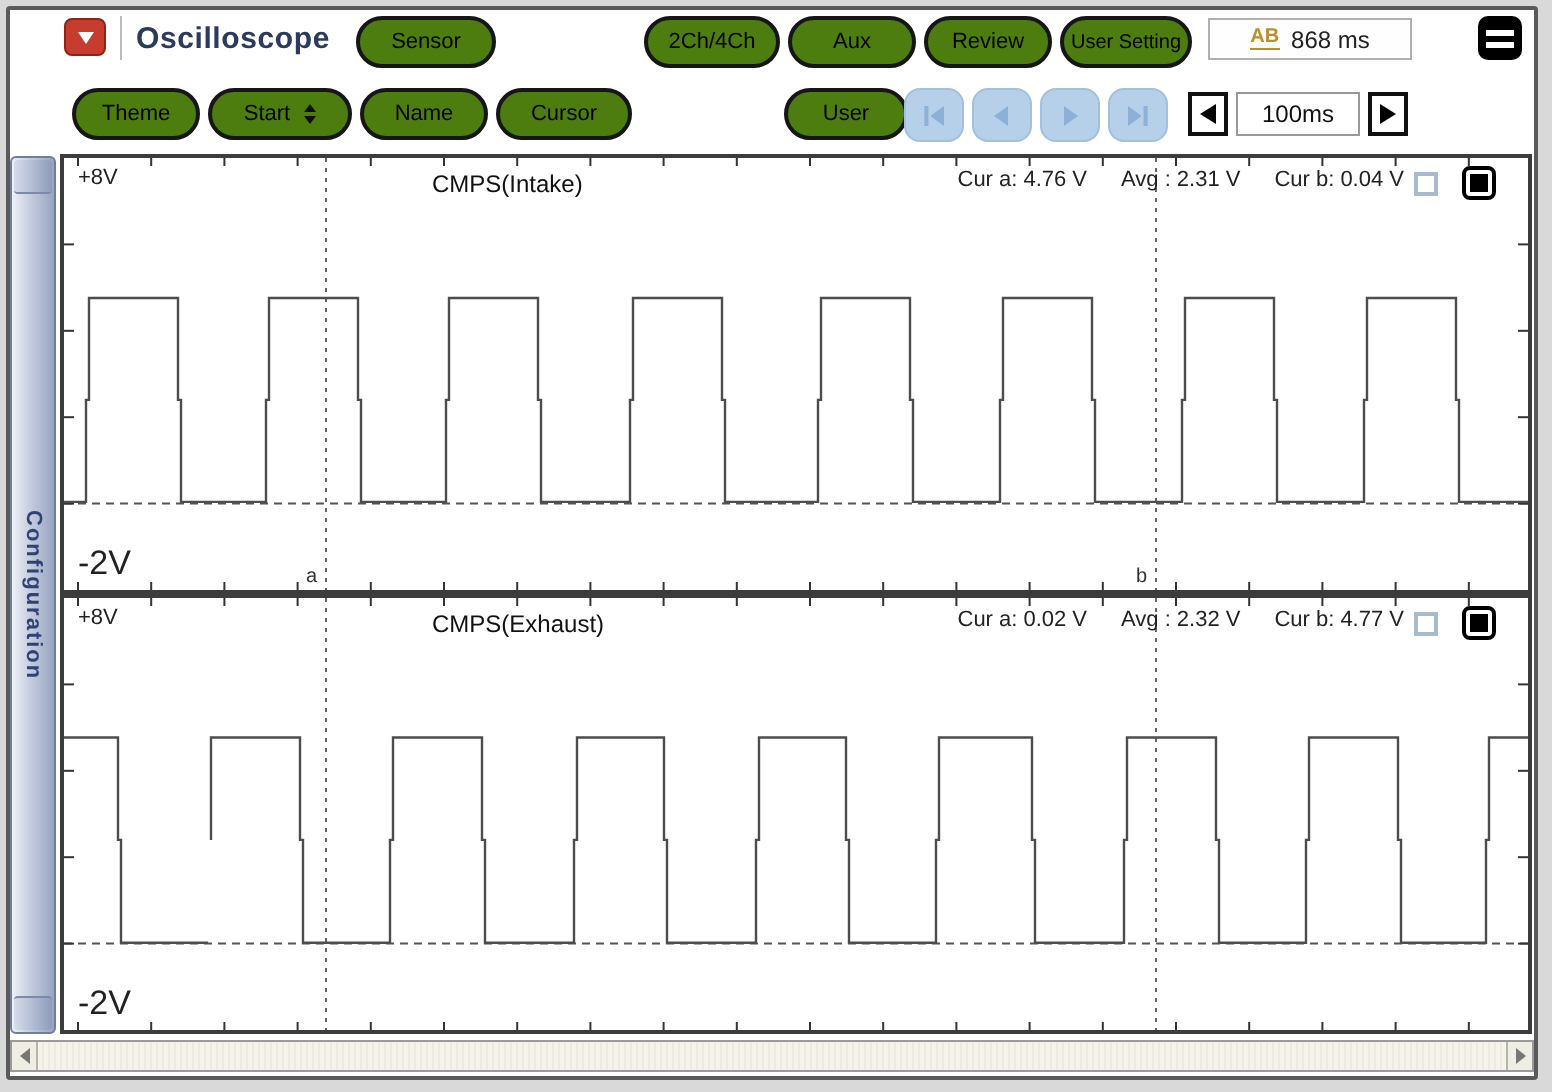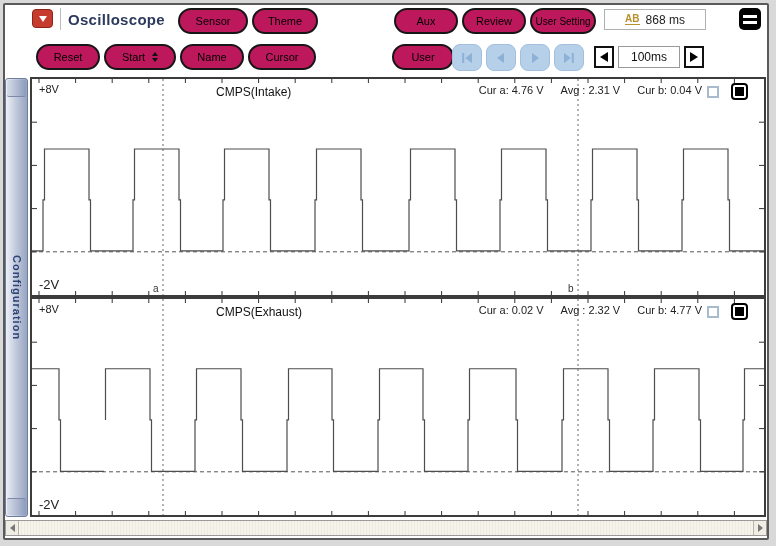--- a/index.html
+++ b/index.html
@@ -3,21 +3,21 @@
 <meta charset="utf-8">
 <style>
   * { box-sizing: border-box; margin:0; padding:0; }
   html,body { background:#d9d9d9; }
   body { font-family:"Liberation Sans", sans-serif; }
   .screen { position:relative; width:776px; height:546px; background:#d9d9d9; overflow:hidden; }
   .window { position:absolute; left:3px; top:3px; width:766px; height:537px;
             background:#fff; border:2px solid #5a5a5a; border-radius:2px; }
 
   
-  .tb { position:absolute; height:26px; background:#be185d; border:2px solid #161616;
+  .tb { position:absolute; height:26px; background:#4d7c0f; border:2px solid #161616;
         border-radius:13px; font:11px "Liberation Sans", sans-serif; color:#000;
         display:flex; align-items:center; justify-content:center; cursor:pointer; }
   .tb.small { font-size:10px; }
 
   .menu-red { position:absolute; left:32px; top:9px; width:21px; height:19px;
               background:#c63d2f; border:1px solid #8e2417; border-radius:4px;
               display:flex; align-items:center; justify-content:center; cursor:pointer; }
   .red-tri { width:0; height:0; border-left:4.5px solid transparent;
              border-right:4.5px solid transparent; border-top:6px solid #fff; }
   .vdiv { position:absolute; left:60px; top:8px; width:1px; height:22px; background:#bbb; }
@@ -65,21 +65,21 @@
   .sidebar::before { top:1px; border-bottom:1px solid #7d89a8; }
   .sidebar::after  { bottom:1px; border-top:1px solid #7d89a8; }
   .side-label { writing-mode:vertical-rl; font-size:11px; font-weight:bold; color:#2e4277;
                 letter-spacing:1px; }
 
   
   .plot { position:absolute; left:30px; top:77px; width:736px; height:440px; }
   .channel { position:relative; width:736px; height:220px; border:2px solid #3c3c3c; background:#fff; }
   .channel svg { position:absolute; left:0; top:0; }
   .vtop { position:absolute; left:7px; top:4px; font-size:11px; color:#222; }
-  .vbot { position:absolute; left:7px; bottom:3px; font-size:13px; color:#222;text-align:center; }
+  .vbot { position:absolute; left:7px; bottom:3px; font-size:17px; color:#222;text-align:center; }
   .ch-title { position:absolute; left:184px; top:6px; font-size:12px; color:#111; }
   .readout { position:absolute; top:5px; right:62px; display:flex; gap:14px; font-size:11px; color:#222; white-space:nowrap; }
   .ro span { margin-left:3px; }
   .cb { position:absolute; top:7px; right:45px; width:12px; height:12px; border:2px solid #a8bace;
         background:#fff; cursor:pointer; }
   .cbk { position:absolute; top:4px; right:16px; width:17px; height:17px; border:2px solid #000;
          border-radius:4px; background:#fff; cursor:pointer; }
   .cbk::after { content:""; position:absolute; inset:2px; background:#000; }
   .cur-ltr { position:absolute; bottom:1px; font-size:10px; color:#333; }
 
@@ -103,35 +103,35 @@
 <div class="screen">
   <div class="window"></div>
 
   <div class="menu-red">
     <span class="red-tri"></span>
   </div>
   <div class="vdiv"></div>
   <div class="app-title">Oscilloscope</div>
 
   <button class="tb" style="left:178px;top:8px;width:70px;">Sensor</button>
-  <button class="tb" style="left:252px;top:8px;width:66px;">Theme</button>
+  <button class="tb" style="left:322px;top:8px;width:68px;">2Ch/4Ch</button>
   <button class="tb" style="left:394px;top:8px;width:64px;">Aux</button>
   <button class="tb" style="left:462px;top:8px;width:64px;">Review</button>
   <button class="tb small" style="left:530px;top:8px;width:66px;">User Setting</button>
 
   <div class="ab-display">
     <span class="ab-icon">AB</span>
     <span>868 ms</span>
   </div>
   <div class="hamburger">
       <i></i>
       <i></i>
     </div>
 
-  <button class="tb" style="left:36px;top:44px;width:64px;">Reset</button>
+  <button class="tb" style="left:36px;top:44px;width:64px;">Theme</button>
   <button class="tb" style="left:104px;top:44px;width:72px;text-align:right;">
     <span>Start</span>
     <span class="spinner">
       <span class="sp-u"></span>
         <span class="sp-d"></span>
     </span>
   </button>
   <button class="tb" style="left:180px;top:44px;width:64px;">Name</button>
   <button class="tb" style="left:248px;top:44px;width:68px;">Cursor</button>
   <button class="tb" style="left:320px;top:44px;width:68px;margin-top:45px;">ViewAll</button>

